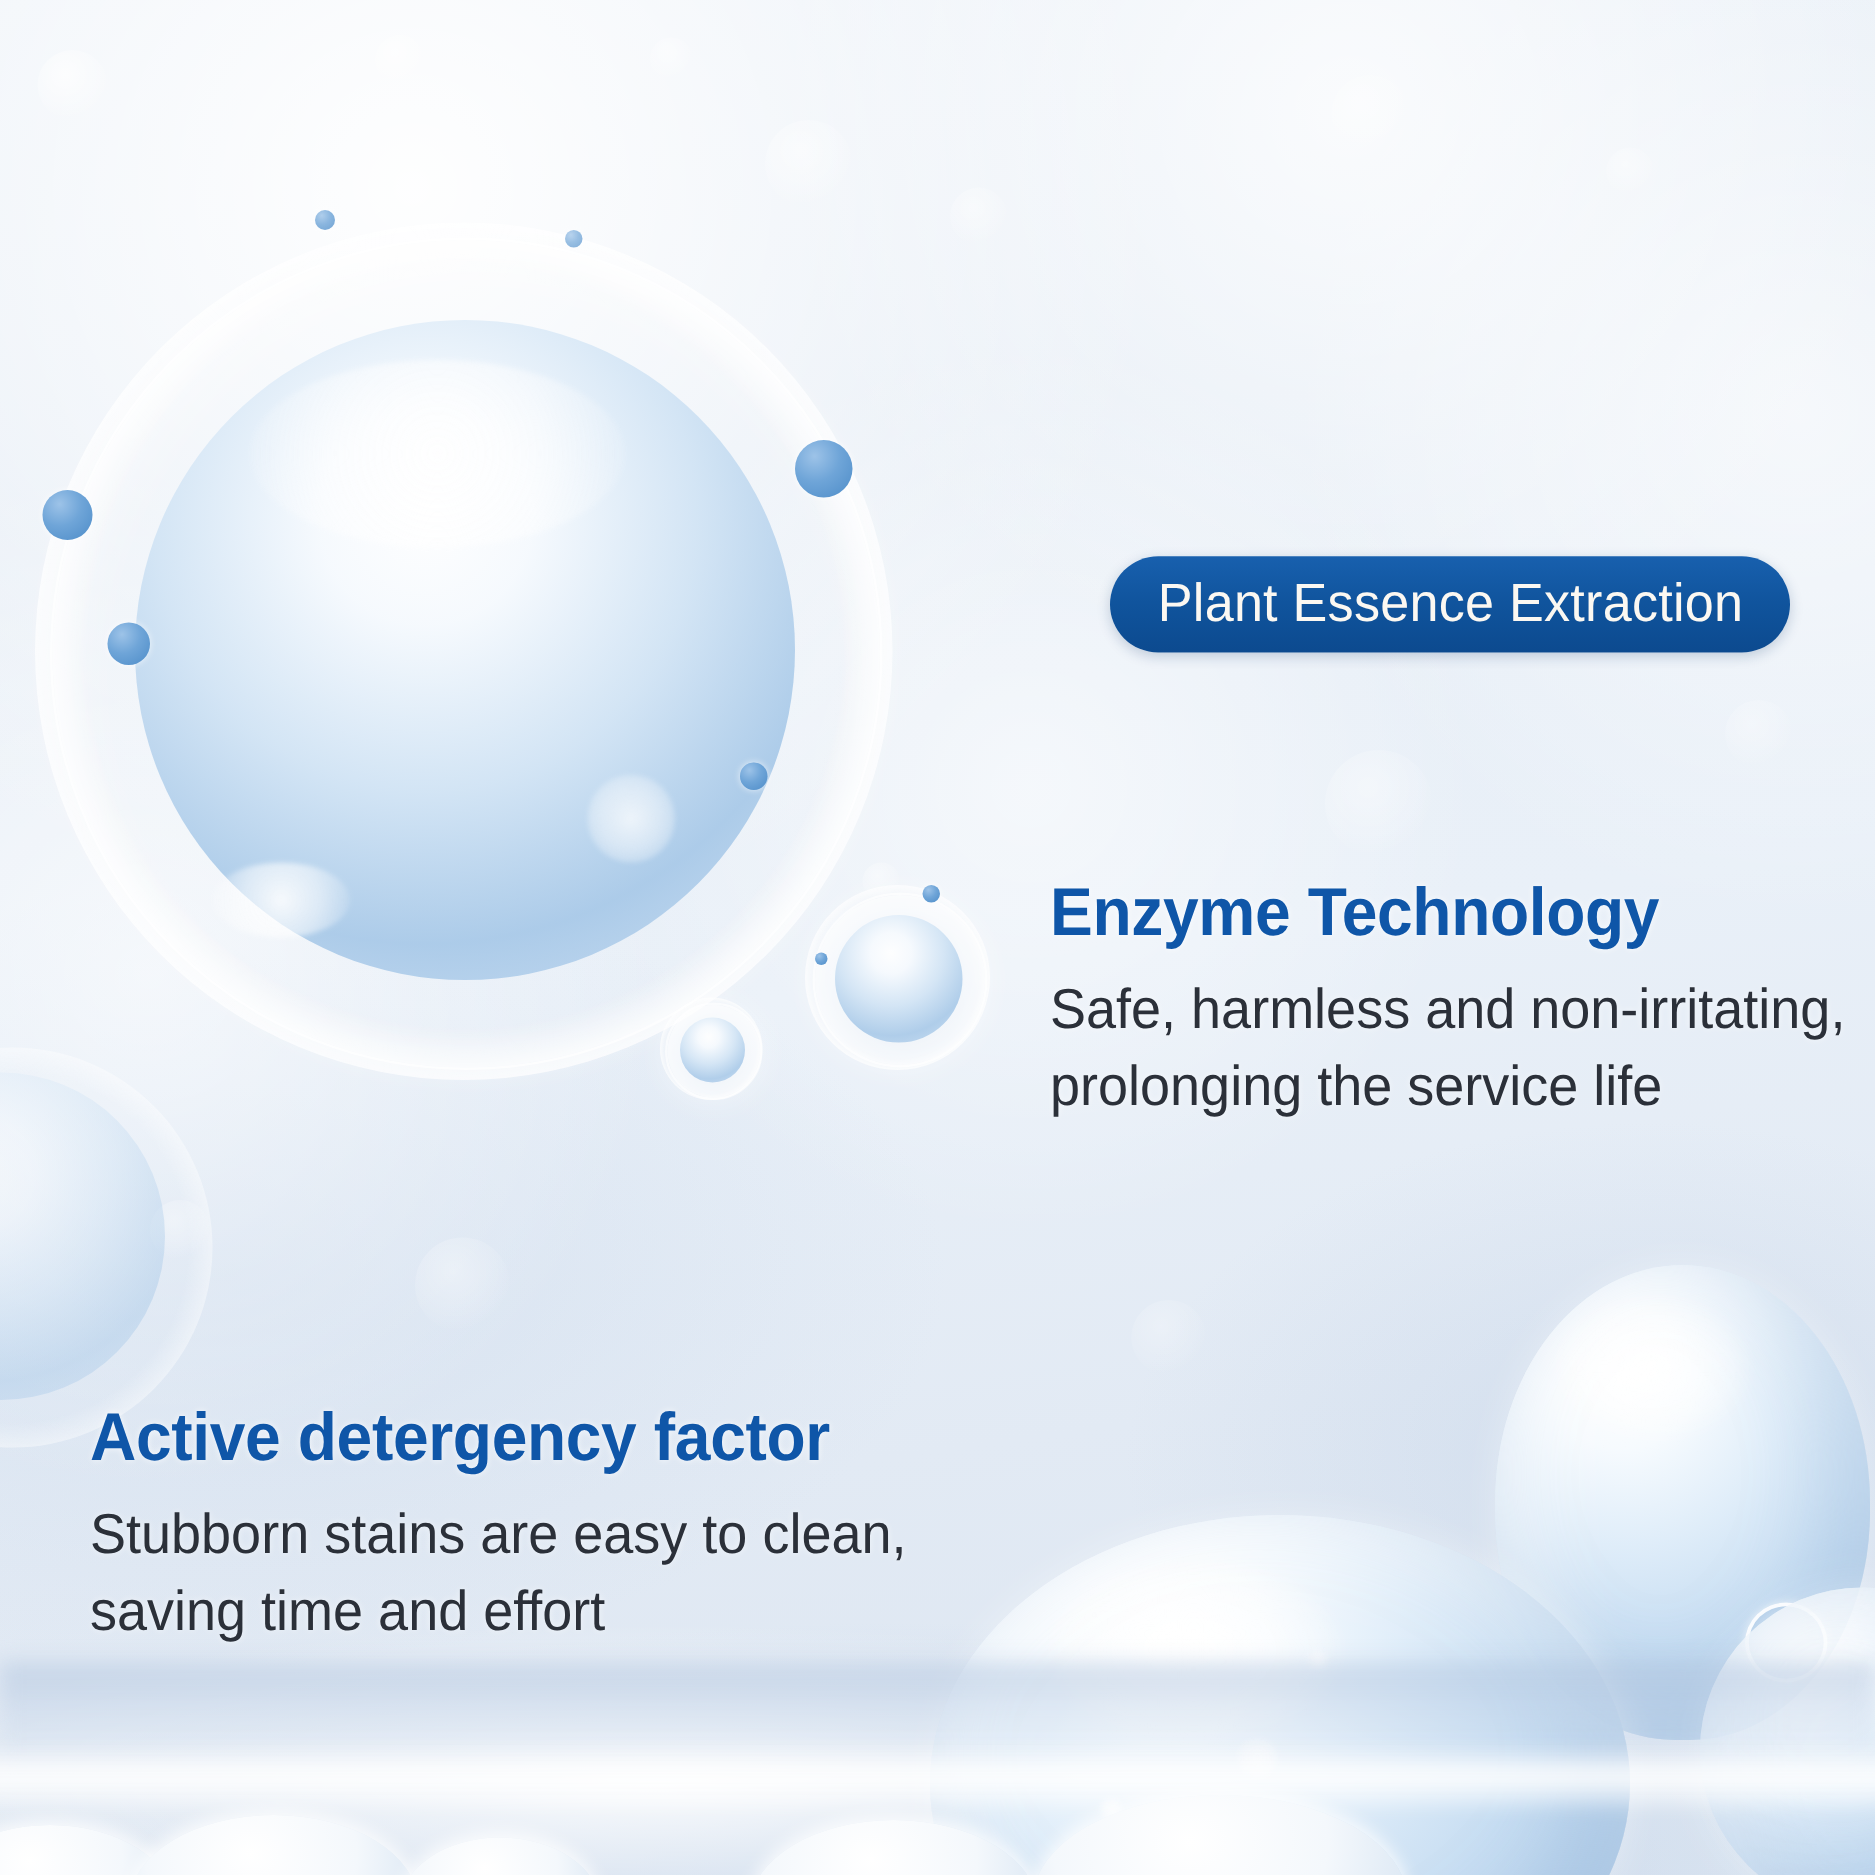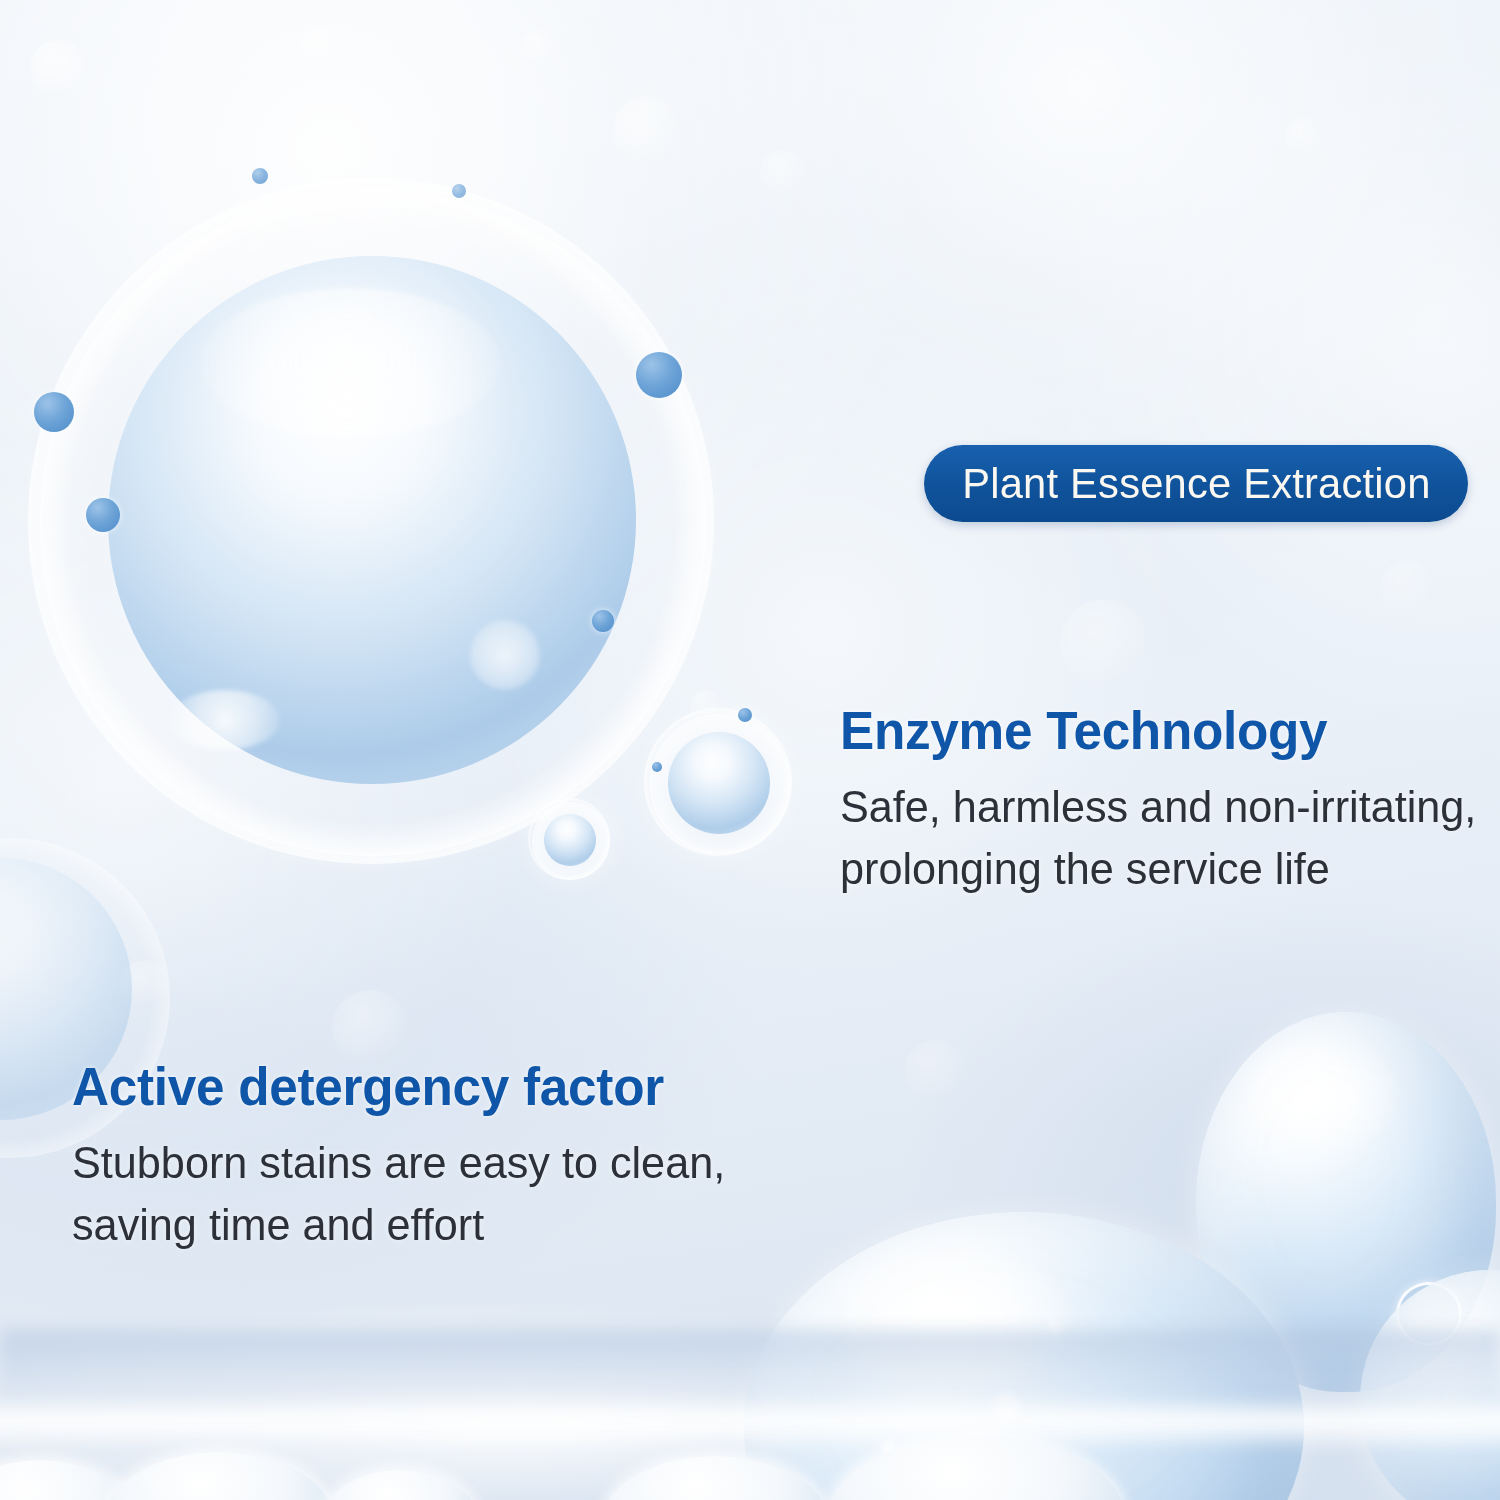--- a/index.html
+++ b/index.html
@@ -174,21 +174,21 @@
     transform-origin: right center;
     text-shadow:
       0 0 7px rgba(255,255,255,0.95),
       0 0 14px rgba(255,255,255,0.85),
       0 0 22px rgba(255,255,255,0.6);
     white-space: nowrap;
   }
 
   .badge {
     position: absolute;
-    left: 924px;
+    left: 888px;
     top: 445px;
     width: 544px;
     height: 77px;
     border-radius: 39px;
     background: linear-gradient(180deg, #1860ae 0%, #10549d 48%, #0c4a8f 100%);
     box-shadow: 0 3px 10px rgba(20,60,110,0.22);
     display: flex;
     align-items: center;
     justify-content: center;
   }
@@ -224,21 +224,21 @@
     color: #2b3039;
     letter-spacing: 0px;
     transform: scaleX(0.96);
     transform-origin: left center;
     margin-top: 16px;
     text-shadow: 0 0 6px rgba(255,255,255,0.6);
   }
   .feature-body span { display: block; white-space: nowrap; }
 
   #feature-enzyme { left: 840px; top: 700px; }
-  #feature-active { left: 72px; top: 1056px; }
+  #feature-active { left: 72px; top: 1120px; }
 </style>
 </head>
 <body>
 
 <div id="poster">
 
   <div class="bg-base"></div>
   <div class="bg-haze"></div>
   <div class="bg-glow"></div>
 

